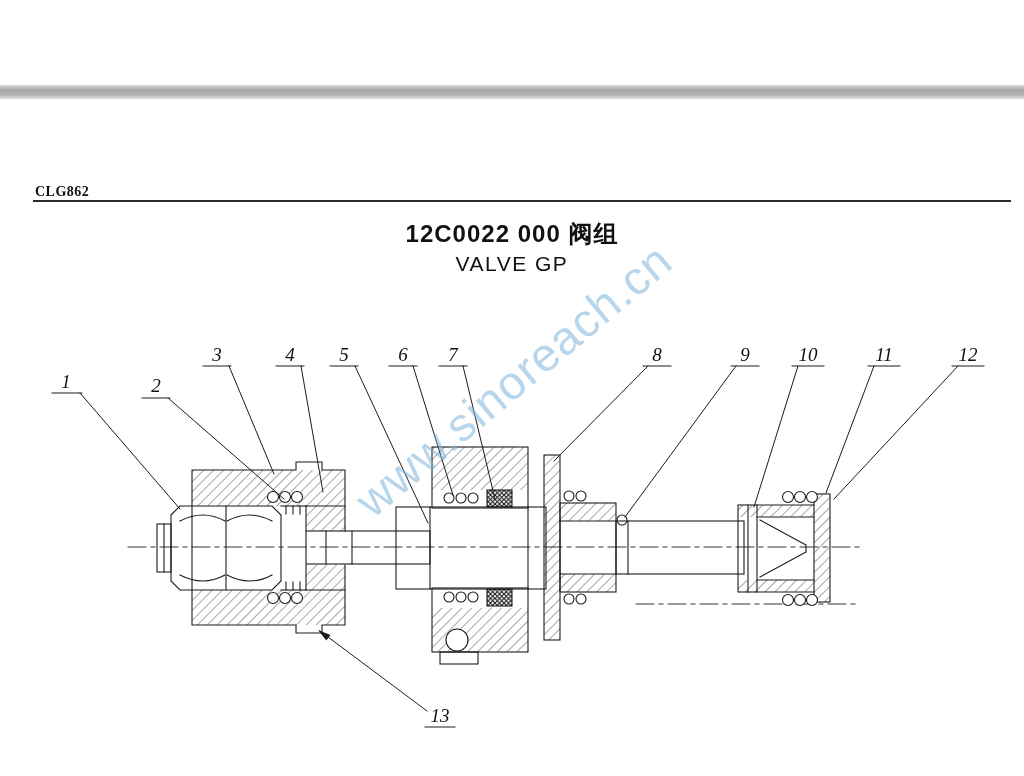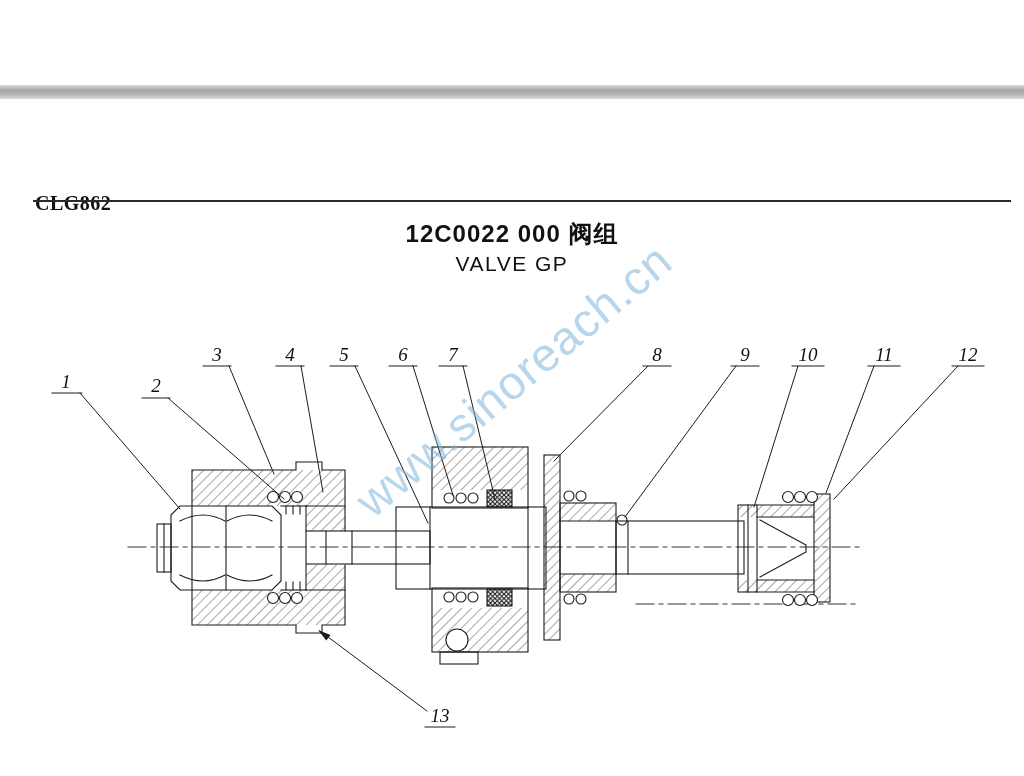--- a/index.html
+++ b/index.html
@@ -9,23 +9,23 @@
     background:#ffffff;
     font-family:"Liberation Sans", sans-serif;
     overflow:hidden;
     color:#111;
   }
   .top-band {
     position:absolute; left:0; top:85px; width:1024px; height:14px;
     background:linear-gradient(180deg,#d9d9d9 0%,#a6a6a6 38%,#b3b3b3 68%,#dcdcdc 100%);
   }
   .doc-code {
-    position:absolute; left:35px; top:192px;
+    position:absolute; left:35px; top:184px;
     font-family:"Liberation Serif", serif;
-    font-size:20px; font-weight:600; letter-spacing:0.5px;text-align:right;
+    font-size:14px; font-weight:600; letter-spacing:0.5px;text-align:right;
   }
   .header-rule {
     position:absolute; left:33px; top:200px; width:978px; height:0;
     border-top:2px solid #2a2a2a;
   }
   .page-title {
     position:absolute; left:0; top:218px; width:1024px;
     text-align:center; font-size:24px; font-weight:bold; letter-spacing:1px;
   }
   .page-subtitle {

